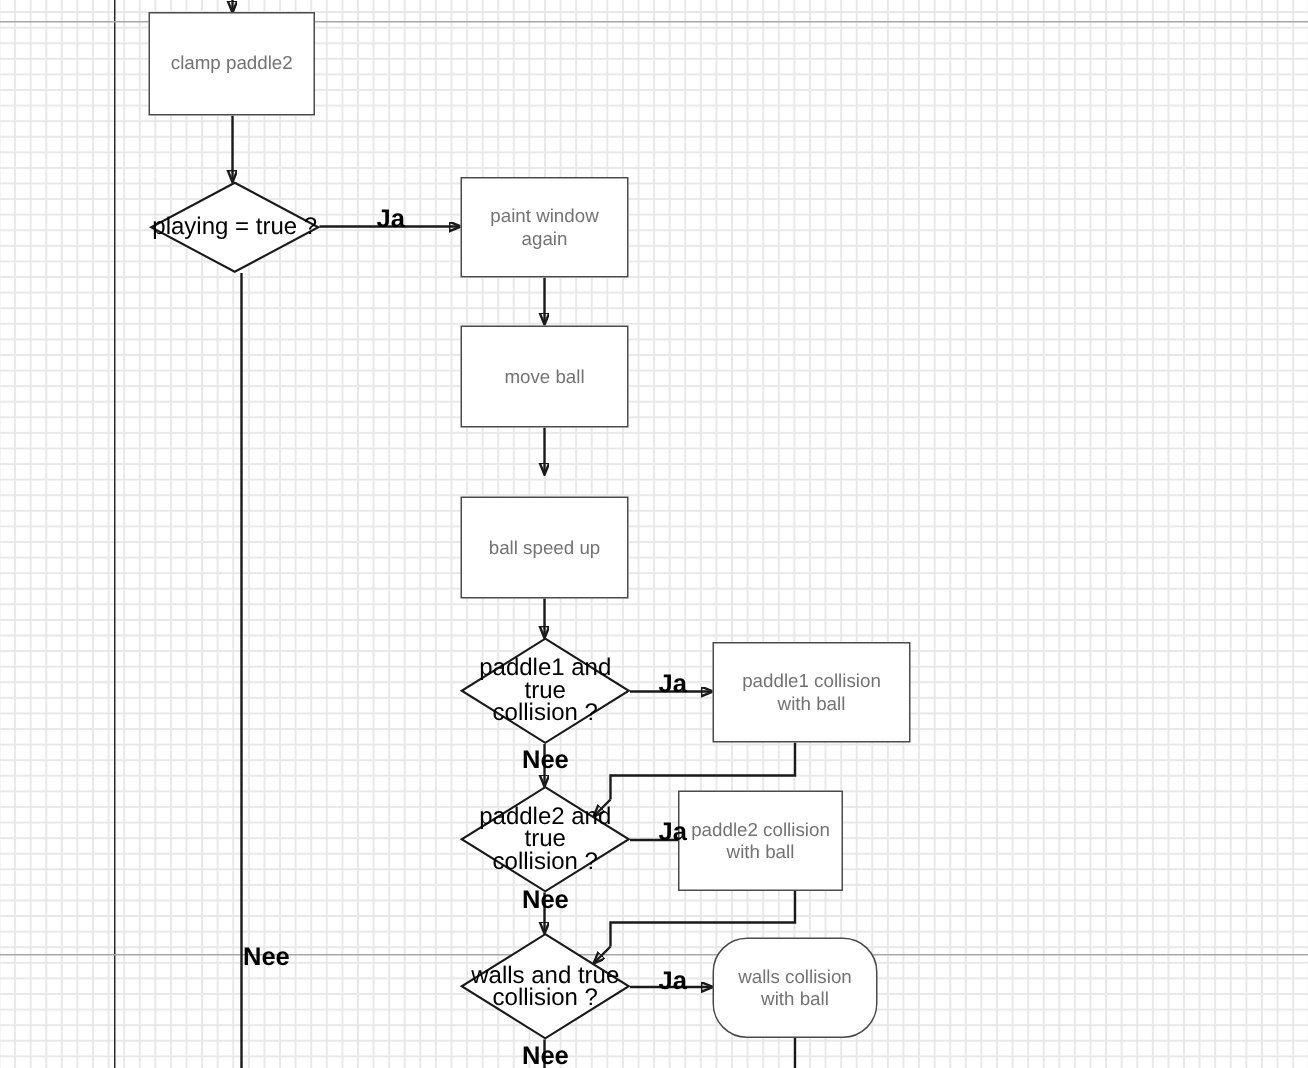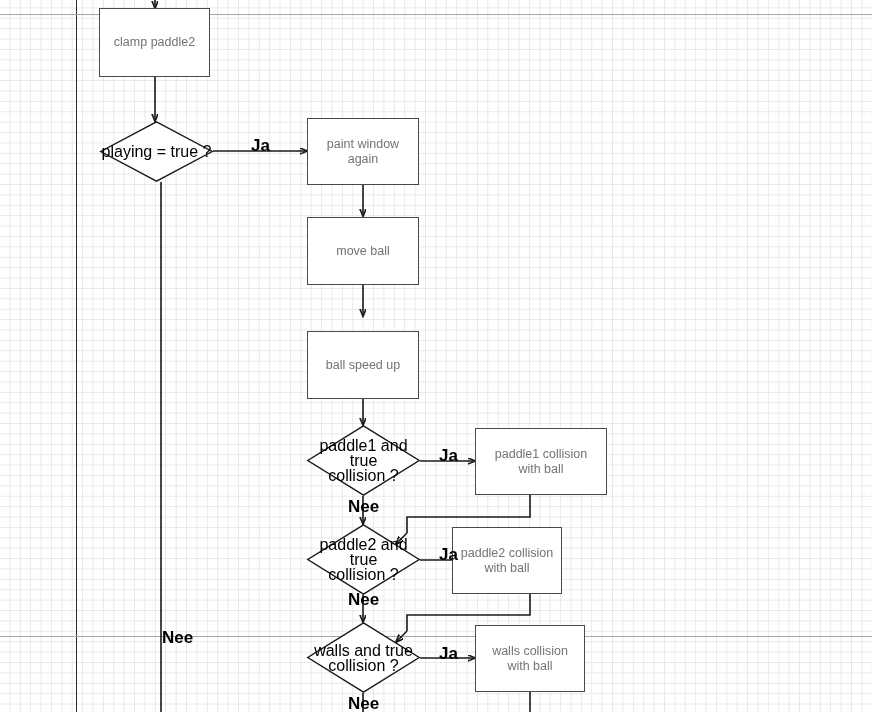--- a/index.html
+++ b/index.html
@@ -200,21 +200,21 @@
 with ball</div>
 
   <div class="node-diamond" style="left:307px; top:622px; width:113px; height:71px;">
     <svg width="113" height="71">
       <polygon points="56.5,0.8 112.2,35.5 56.5,70.2 0.8,35.5" fill="#ffffff" stroke="#1a1a1a" stroke-width="1.4"></polygon>
     </svg>
     <span class="dlabel">walls and true
 collision ?</span>
   </div>
 
-  <div class="node-box" style="left:475px; top:625px; width:110px; height:67px;">walls collision
+  <div class="node-box" style="left:475px; top:625px; width:110px; height:67px;border-radius:23px;">walls collision
 with ball</div>
 
   <div class="edge-label" style="left:251px; top:136px;">Ja</div>
 
   <div class="edge-label" style="left:162px; top:628px;">Nee</div>
 
   <div class="edge-label" style="left:439px; top:446px;">Ja</div>
 
   <div class="edge-label" style="left:348px; top:497px;">Nee</div>
 

